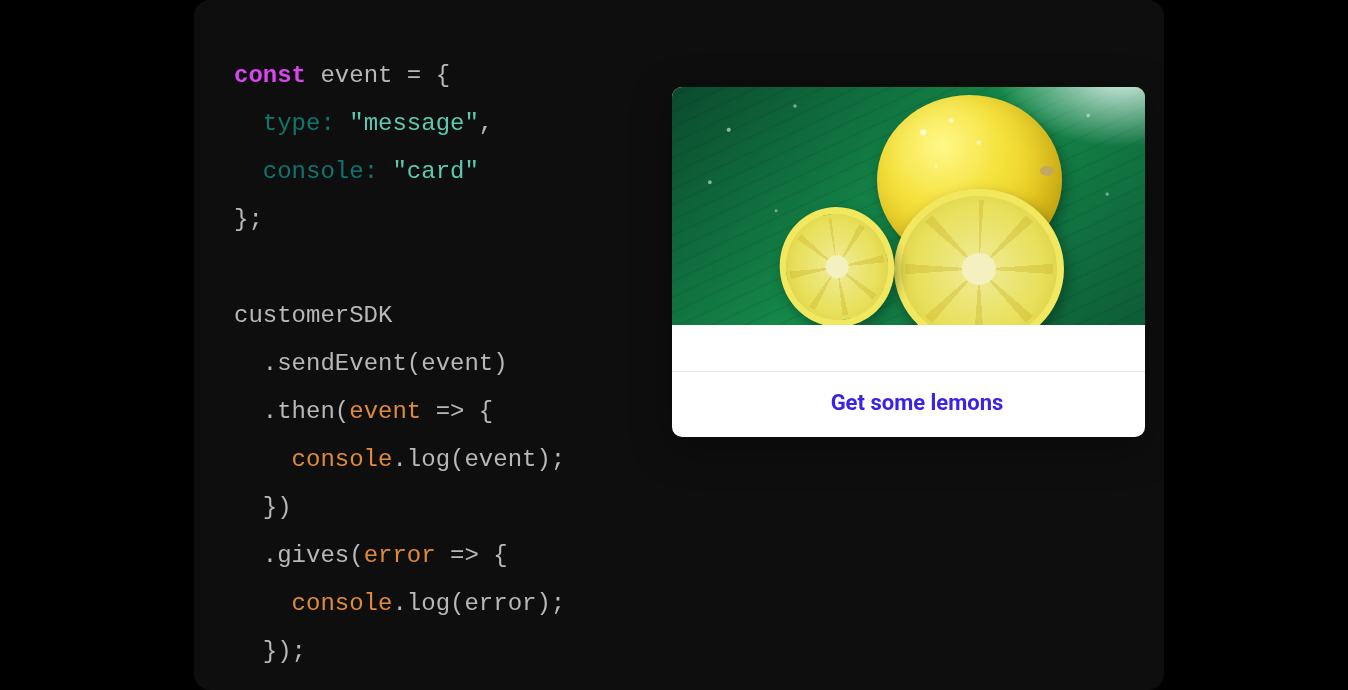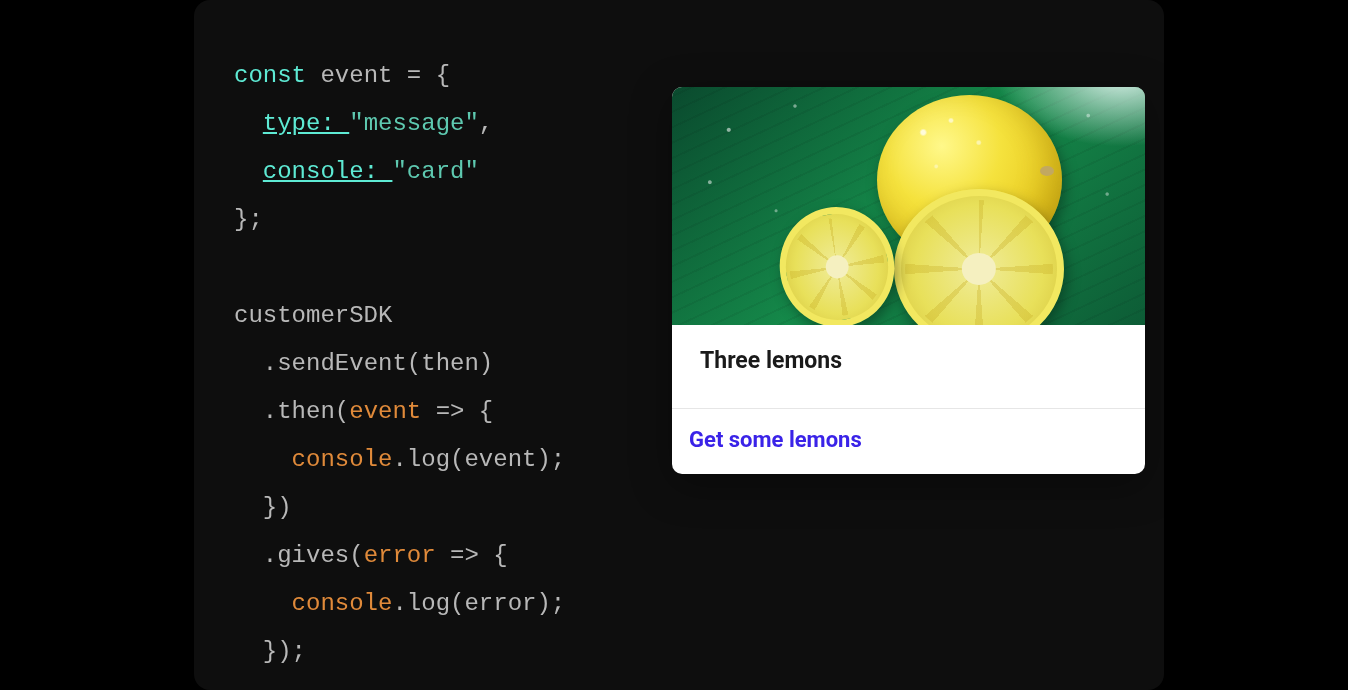--- a/index.html
+++ b/index.html
@@ -25,24 +25,24 @@
       border-radius: 16px;
       padding: 52px 40px;
     }
     .code-block {
       font-family: "SF Mono", Monaco, Menlo, Consolas, "Courier New", monospace;
       font-size: 24px;
       line-height: 48px;
       color: #b8b8b8;
       white-space: pre;
     }
-    .tok-keyword { color: #5eead4; }
+    .tok-keyword { color: #d946ef; font-weight: bold; }
     .tok-var { color: #b8b8b8; }
     .tok-punct { color: #b8b8b8; }
-    .tok-prop { color: #5eead4; text-decoration: underline; }
+    .tok-prop { color: #0f766e; }
     .tok-string { color: #5ec9b0; }
     .tok-method { color: #b8b8b8; margin-top: 26px; }
     .tok-param { color: #e08a3a; }
     .tok-obj { color: #e08a3a; }
     .tok-arrow { color: #b8b8b8; }
 
     .card {
       position: absolute;
       left: 672px;
       top: 87px;
@@ -187,57 +187,57 @@
     .card-desc {
       font-size: 20px;
       line-height: 1.45;
       color: #2a2a2a;
     }
     .card-divider {
       height: 1px;
       background: #e6e6e6;
     }
     .card-cta {
+      text-align: center;
       padding: 18px 0 22px 17px;
     }
     .card-cta-link {
       font-size: 22px;
       font-weight: 700;
       color: #3a23e8;
       cursor: pointer;
       display: inline-block;
     }
   </style>
 </head>
 <body>
 
 <div class="code-panel">
   <div class="code-block"><span class="tok-keyword">const</span><span class="tok-var"> event </span><span class="tok-punct">= {</span>
 <span class="tok-punct">  </span><span class="tok-prop">type: </span><span class="tok-string">"message"</span><span class="tok-punct">,</span>
 <span class="tok-punct">  </span><span class="tok-prop">console: </span><span class="tok-string">"card"</span>
 <span class="tok-punct">};</span>
 <span></span>
 <span class="tok-method">customerSDK</span>
-<span class="tok-punct">  </span><span class="tok-method">.sendEvent(then)</span>
+<span class="tok-punct">  </span><span class="tok-method">.sendEvent(event)</span>
 <span class="tok-punct">  </span><span class="tok-method">.then(</span><span class="tok-param">event</span><span class="tok-arrow"> =&gt; {</span>
 <span class="tok-punct">    </span><span class="tok-obj">console</span><span class="tok-method">.log(event);</span>
 <span class="tok-punct">  </span><span class="tok-punct">})</span>
 <span class="tok-punct">  </span><span class="tok-method">.gives(</span><span class="tok-param">error</span><span class="tok-arrow"> =&gt; {</span>
 <span class="tok-punct">    </span><span class="tok-obj">console</span><span class="tok-method">.log(error);</span>
 <span class="tok-punct">  </span><span class="tok-punct">});</span></div>
 </div>
 
 <div class="card">
   <div class="card-image" aria-label="lemons-on-leaf">
     <div class="leaf-bg"></div>
     <div class="sky-corner"></div>
     <div class="lemon lemon-whole"></div>
     <div class="lemon lemon-half lemon-half-right"></div>
     <div class="lemon lemon-half lemon-half-left"></div>
   </div>
   <div class="card-body">
-    <div class="card-title">Three lemons</div>
   </div>
   <div class="card-divider"></div>
   <div class="card-cta">
     <span class="card-cta-link">Get some lemons</span>
   </div>
 </div>
 
 </body></html>

